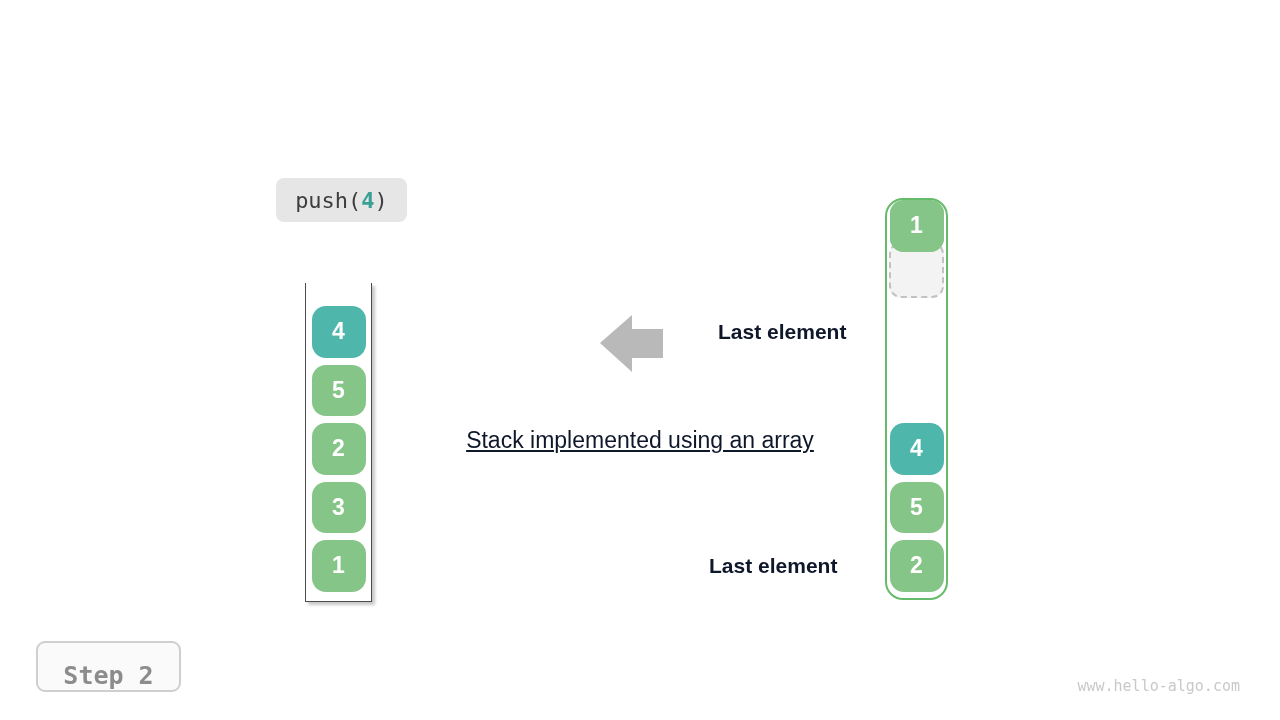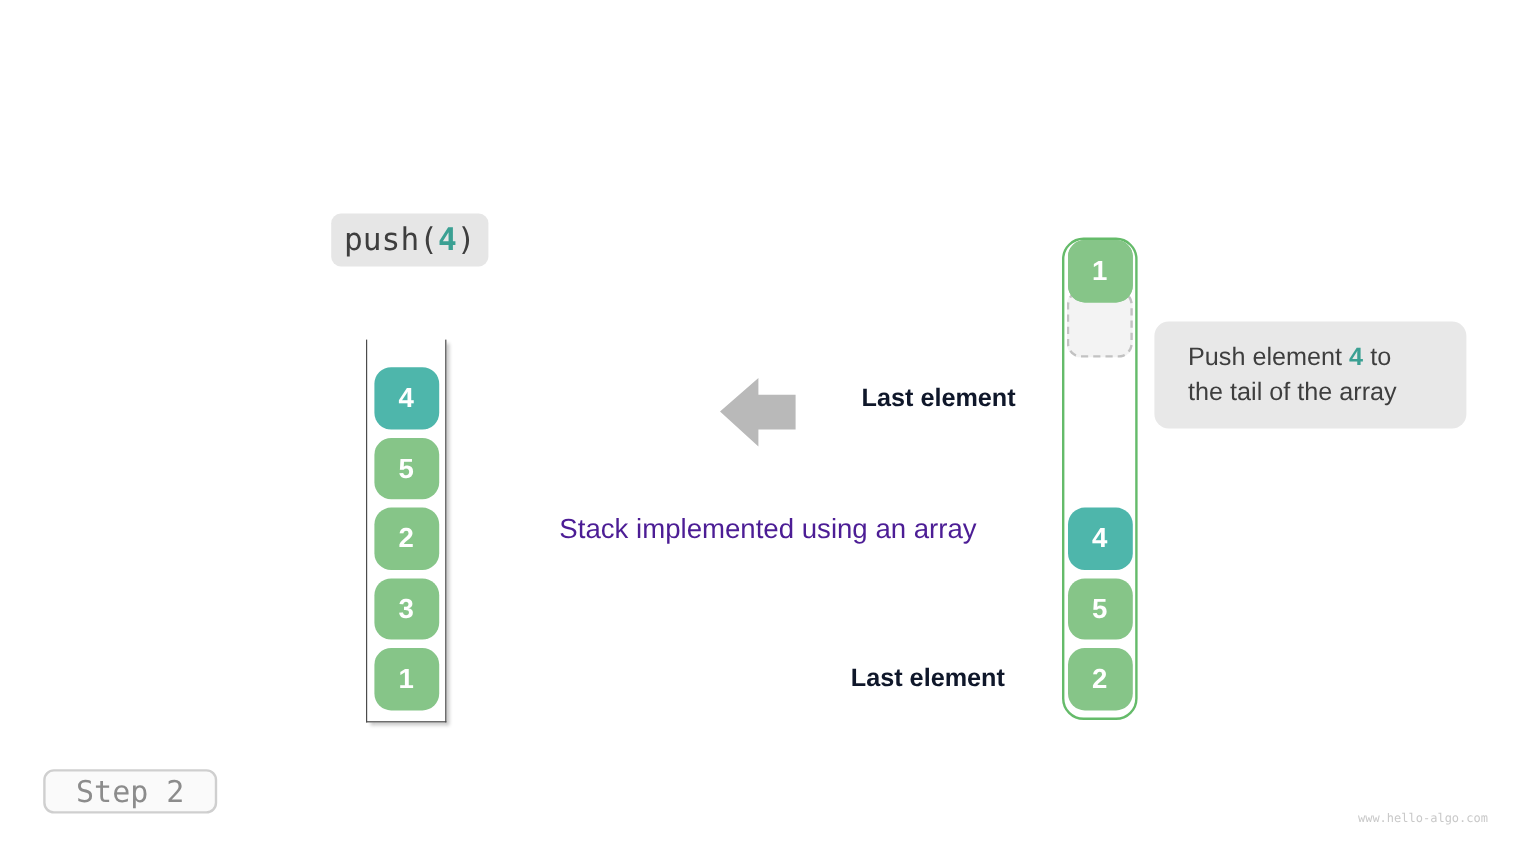--- a/index.html
+++ b/index.html
@@ -12,21 +12,21 @@
   }
   .canvas { position: absolute; left: 0; top: 0; width: 1280px; height: 720px; }
 
   
   .push-box {
     position: absolute; left: 276px; top: 178px;
     width: 131px; height: 44px;
     background: #e6e6e6; border-radius: 8px;
     display: flex; align-items: center; justify-content: center;
     font-family: "DejaVu Sans Mono", monospace;
-    font-size: 26px; color: #3e3e3e;
+    font-size: 22px; color: #3e3e3e;
   }
   .push-box .hl { color: #3ba093; font-weight: bold; }
 
   
   .stack-container {
     position: absolute; left: 305px; top: 283px;
     width: 67px; height: 319px;
     border-left: 1.5px solid #4b4b4b;
     border-right: 1.5px solid #4b4b4b;
     border-bottom: 1.5px solid #4b4b4b;
@@ -56,22 +56,23 @@
   
   .ann-label {
     position: absolute;
     font-size: 21px; font-weight: bold; color: #0f172a;
     white-space: nowrap;
   }
   .ann-last { left: 718px; top: 320px; }
   .ann-first { left: 709px; top: 554px; }
   .caption {
     position: absolute; left: 440px; top: 427px; width: 400px;
-    text-align: center; font-size: 23px; color: #4c1d95;
+    text-align: center; font-size: 23px; color: #0f172a;
     white-space: nowrap;
+    text-decoration: underline;
   }
 
   
   .array-container {
     position: absolute; left: 885px; top: 198px;
     width: 63px; height: 402px;
     border: 2px solid #65bb6a; border-radius: 18px;
     box-sizing: border-box; background: #ffffff;
   }
   .dots {
@@ -101,33 +102,33 @@
     width: 260px; height: 89px;
     background: #e8e8e8; border-radius: 12px;
     box-sizing: border-box; padding: 15px 0 0 28px;
     font-size: 21px; line-height: 29px; color: #3e3e3e;
   }
   .bubble .hl { color: #3ba093; font-weight: bold; }
 
   
   .step-box {
     position: absolute; left: 36px; top: 641px;
-    width: 145px; height: 37px;
+    width: 145px; height: 51px;
     border: 2px solid #cfcfcf; border-radius: 9px;
     background: #fafafa; box-sizing: border-box;
-    display: flex; align-items: center; justify-content: center;
+    display: flex; align-items: flex-end; justify-content: center;
     font-family: "DejaVu Sans Mono", monospace;
-    font-size: 25px; font-weight: 400; color: #8c8c8c;
+    font-size: 25px; font-weight: 700; color: #8c8c8c;
   }
 
   
   .watermark {
     position: absolute; right: 40px; top: 677px;
     font-family: "DejaVu Sans Mono", monospace;
-    font-size: 10px; color: #c9c9c9;
+    font-size: 15px; color: #c9c9c9;
   }
 </style>
 </head>
 <body>
 
 <div class="canvas">
 
   <div class="push-box">
       <span>push(</span>
       <span class="hl">4</span>
@@ -157,23 +158,19 @@
         <i></i>
       </div>
     <div class="dashed-slot"></div>
     <div class="cell teal">4</div>
     <div class="cell">5</div>
     <div class="cell">2</div>
     <div class="cell">3</div>
     <div class="cell">1</div>
   </div>
 
-  <div class="bubble">
-    <div><span>Push element </span><span class="hl">4</span><span> to</span></div>
-    <div>the tail of the array</div>
-  </div>
 
   <div class="step-box">
       <span>Step 2</span>
     </div>
   <div class="watermark">www.hello-algo.com</div>
 
 </div>
 
 </body></html>

